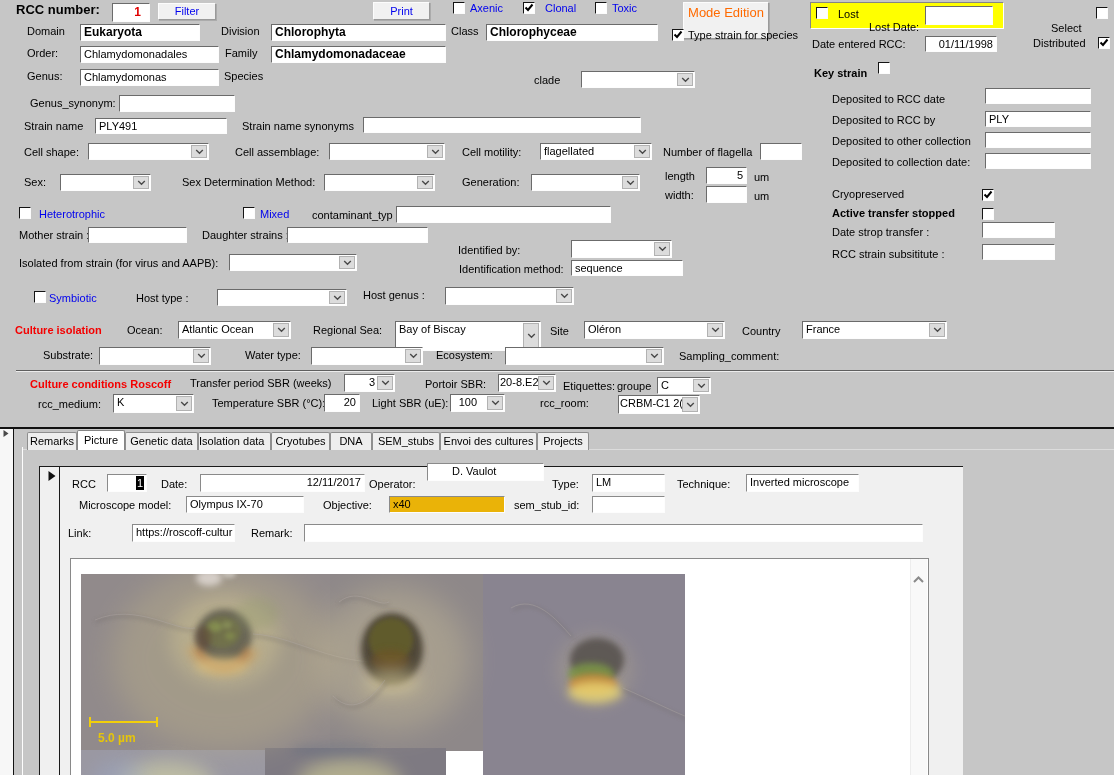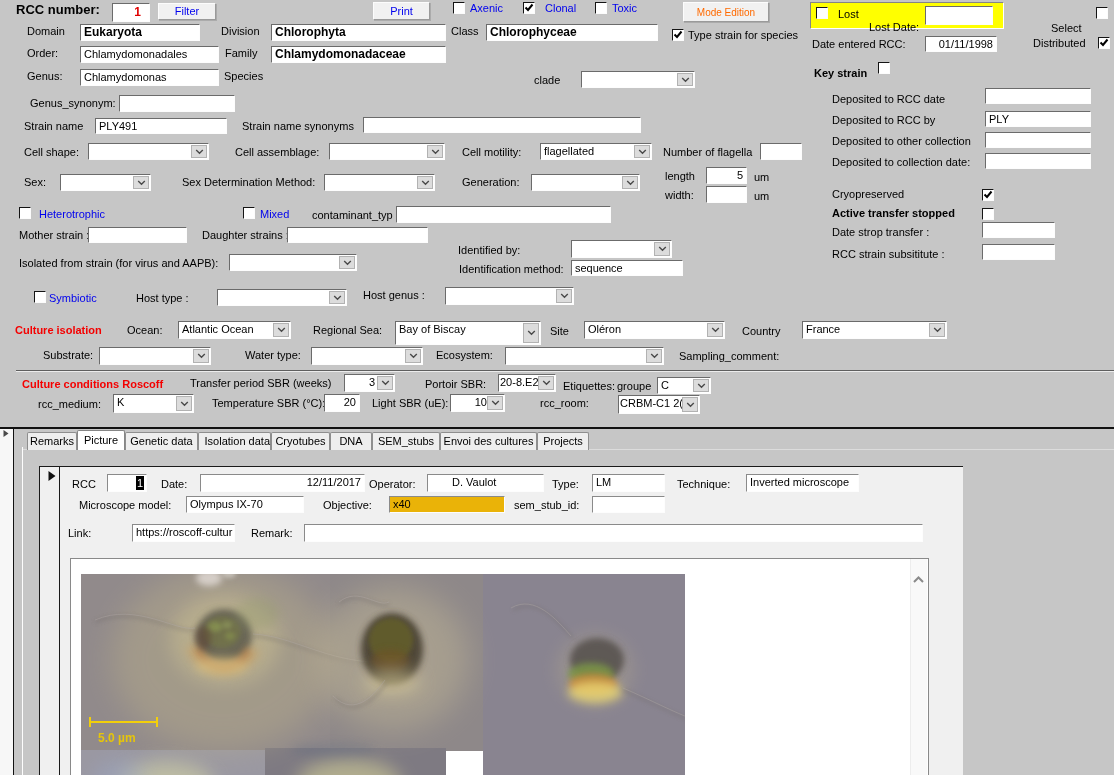--- a/index.html
+++ b/index.html
@@ -22,21 +22,21 @@
 <div class="cb" style="left:453px;top:2px"></div>
 <div class="L BL" style="left:470px;top:2px;">Axenic</div>
 <div class="cb" style="left:523px;top:2px">
       <svg width="10" height="10" viewBox="0 0 10 10" style="position:absolute;left:0px;top:0px">
         <path d="M1.5 4.5 L4 7 L8.5 1.5" stroke="#000" stroke-width="2" fill="none"></path>
       </svg>
     </div>
 <div class="L BL" style="left:545px;top:2px;">Clonal</div>
 <div class="cb" style="left:595px;top:2px"></div>
 <div class="L BL" style="left:612px;top:2px;">Toxic</div>
-<div class="btn" style="left:683px;top:2px;width:86px;height:20px;color:#ff6a00;font-size:10px;line-height:19px">Mode Edition</div>
+<div class="btn" style="left:683px;top:2px;width:86px;height:37px;color:#ff6a00;font-size:13px;line-height:19px">Mode Edition</div>
 <div style="position:absolute;left:810px;top:2px;width:194px;height:27px;background:#ffff00;border:1px solid;border-color:#858585 #ffffff #ffffff #858585"></div>
 <div class="cb" style="left:816px;top:7px"></div>
 <div class="L L" style="left:838px;top:8px;">Lost</div>
 <div class="L L" style="left:869px;top:21px;">Lost Date:</div>
 <div class="I" style="left:925px;top:6px;width:68px;height:19px;"></div>
 <div class="L L" style="left:1051px;top:6px;margin-top:16px;">Select</div>
 <div class="cb" style="left:1096px;top:7px"></div>
 <div class="L L" style="left:27px;top:25px;">Domain</div>
 <div class="I" style="left:80px;top:24px;width:120px;height:17px;font-weight:bold;font-size:12px">Eukaryota</div>
 <div class="L L" style="left:221px;top:25px;">Division</div>
@@ -201,21 +201,21 @@
       </span>
     </div>
 <div class="L RD" style="left:15px;top:324px;">Culture isolation</div>
 <div class="L L" style="left:127px;top:324px;">Ocean:</div>
 <div class="C" style="left:178px;top:321px;width:113px;height:18px;">Atlantic Ocean<span class="dd">
         <svg width="9" height="6" viewBox="0 0 9 6" style="display:block">
           <polyline points="1.2,1 4.5,4.2 7.8,1" stroke="#4a4a4a" stroke-width="1.4" fill="none"></polyline>
         </svg>
       </span></div>
 <div class="L L" style="left:313px;top:324px;">Regional Sea:</div>
-<div class="C" style="left:395px;top:321px;width:146px;height:24px;">Bay of Biscay<span class="dd">
+<div class="C" style="left:395px;top:321px;width:146px;height:30px;">Bay of Biscay<span class="dd">
         <svg width="9" height="6" viewBox="0 0 9 6" style="display:block">
           <polyline points="1.2,1 4.5,4.2 7.8,1" stroke="#4a4a4a" stroke-width="1.4" fill="none"></polyline>
         </svg>
       </span></div>
 <div class="L L" style="left:550px;top:325px;">Site</div>
 <div class="C" style="left:584px;top:321px;width:141px;height:18px;">Oléron<span class="dd">
         <svg width="9" height="6" viewBox="0 0 9 6" style="display:block">
           <polyline points="1.2,1 4.5,4.2 7.8,1" stroke="#4a4a4a" stroke-width="1.4" fill="none"></polyline>
         </svg>
       </span></div>
@@ -245,21 +245,21 @@
 <div class="C" style="left:505px;top:347px;width:159px;height:18px;">
       <span class="dd">
         <svg width="9" height="6" viewBox="0 0 9 6" style="display:block">
           <polyline points="1.2,1 4.5,4.2 7.8,1" stroke="#4a4a4a" stroke-width="1.4" fill="none"></polyline>
         </svg>
       </span>
     </div>
 <div class="L L" style="left:679px;top:350px;">Sampling_comment:</div>
 <div style="position:absolute;left:16px;top:370px;width:1098px;height:1px;background:#5f5f5f"></div>
 <div style="position:absolute;left:16px;top:371px;width:1098px;height:1px;background:#ececec"></div>
-<div class="L RD" style="left:22px;top:378px;">Culture conditions Roscoff</div>
+<div class="L RD" style="left:30px;top:378px;">Culture conditions Roscoff</div>
 <div class="L L" style="left:190px;top:377px;">Transfer period SBR (weeks)</div>
 <div class="C" style="left:344px;top:374px;width:51px;height:18px;text-align:right;padding-right:19px">3<span class="dd">
         <svg width="9" height="6" viewBox="0 0 9 6" style="display:block">
           <polyline points="1.2,1 4.5,4.2 7.8,1" stroke="#4a4a4a" stroke-width="1.4" fill="none"></polyline>
         </svg>
       </span></div>
 <div class="L L" style="left:425px;top:378px;">Portoir SBR:</div>
 <div class="C" style="left:498px;top:374px;width:58px;height:18px;padding-right:16px;padding-left:1px">20-8.E2.<span class="dd">
         <svg width="9" height="6" viewBox="0 0 9 6" style="display:block">
           <polyline points="1.2,1 4.5,4.2 7.8,1" stroke="#4a4a4a" stroke-width="1.4" fill="none"></polyline>
@@ -274,60 +274,60 @@
       </span></div>
 <div class="L L" style="left:38px;top:398px;">rcc_medium:</div>
 <div class="C" style="left:113px;top:394px;width:81px;height:19px;">K<span class="dd">
         <svg width="9" height="6" viewBox="0 0 9 6" style="display:block">
           <polyline points="1.2,1 4.5,4.2 7.8,1" stroke="#4a4a4a" stroke-width="1.4" fill="none"></polyline>
         </svg>
       </span></div>
 <div class="L L" style="left:212px;top:397px;">Temperature SBR (°C):</div>
 <div class="I" style="left:324px;top:394px;width:36px;height:18px;text-align:right">20</div>
 <div class="L L" style="left:372px;top:397px;">Light SBR (uE):</div>
-<div class="C" style="left:450px;top:394px;width:55px;height:18px;text-align:right;padding-right:11px">100<span class="dd">
+<div class="C" style="left:450px;top:394px;width:55px;height:18px;text-align:right;padding-right:27px">100<span class="dd">
         <svg width="9" height="6" viewBox="0 0 9 6" style="display:block">
           <polyline points="1.2,1 4.5,4.2 7.8,1" stroke="#4a4a4a" stroke-width="1.4" fill="none"></polyline>
         </svg>
       </span></div>
 <div class="L L" style="left:540px;top:397px;">rcc_room:</div>
 <div class="C" style="left:618px;top:395px;width:82px;height:19px;padding-right:16px;padding-left:1px">CRBM-C1 2(<span class="dd">
         <svg width="9" height="6" viewBox="0 0 9 6" style="display:block">
           <polyline points="1.2,1 4.5,4.2 7.8,1" stroke="#4a4a4a" stroke-width="1.4" fill="none"></polyline>
         </svg>
       </span></div>
 <div style="position:absolute;left:0;top:427px;width:1114px;height:2px;background:#111"></div>
 <div style="position:absolute;left:0;top:429px;width:14px;height:346px;background:#f7f7f7;border-right:1px solid #111"></div>
 <svg style="position:absolute;left:3px;top:430px" width="6" height="7" viewBox="0 0 6 7">
       <path d="M0.5 0 L5.5 3.5 L0.5 7 Z" fill="#4a4a4a"></path>
     </svg>
 <div style="position:absolute;left:22px;top:447px;width:1px;height:328px;background:#fdfdfd"></div>
 <div style="position:absolute;left:23px;top:449px;width:1091px;height:1px;background:#dcdcdc;z-index:1"></div>
 <div style="position:absolute;left:27px;top:432px;width:50px;height:18px;background:#eeeeee;border:1px solid #8e8e8e;border-bottom:none;border-radius:2px 2px 0 0;text-align:center;line-height:17px;z-index:2">Remarks</div>
 <div style="position:absolute;left:77px;top:430px;width:48px;height:20px;background:#fff;border:1px solid #868686;border-bottom:none;border-radius:2px 2px 0 0;text-align:center;line-height:18px;z-index:3">Picture</div>
 <div style="position:absolute;left:125px;top:432px;width:73px;height:18px;background:#eeeeee;border:1px solid #8e8e8e;border-bottom:none;border-radius:2px 2px 0 0;text-align:center;line-height:17px;z-index:2">Genetic data</div>
-<div style="position:absolute;left:198px;top:432px;width:73px;height:18px;background:#eeeeee;border:1px solid #8e8e8e;border-bottom:none;border-radius:2px 2px 0 0;text-align:right;line-height:17px;z-index:2">Isolation data</div>
+<div style="position:absolute;left:198px;top:432px;width:73px;height:18px;background:#eeeeee;border:1px solid #8e8e8e;border-bottom:none;border-radius:2px 2px 0 0;text-align:left;line-height:17px;z-index:2">Isolation data</div>
 <div style="position:absolute;left:271px;top:432px;width:59px;height:18px;background:#eeeeee;border:1px solid #8e8e8e;border-bottom:none;border-radius:2px 2px 0 0;text-align:center;line-height:17px;z-index:2">Cryotubes</div>
 <div style="position:absolute;left:330px;top:432px;width:42px;height:18px;background:#eeeeee;border:1px solid #8e8e8e;border-bottom:none;border-radius:2px 2px 0 0;text-align:center;line-height:17px;z-index:2">DNA</div>
 <div style="position:absolute;left:372px;top:432px;width:68px;height:18px;background:#eeeeee;border:1px solid #8e8e8e;border-bottom:none;border-radius:2px 2px 0 0;text-align:center;line-height:17px;z-index:2">SEM_stubs</div>
 <div style="position:absolute;left:440px;top:432px;width:97px;height:18px;background:#eeeeee;border:1px solid #8e8e8e;border-bottom:none;border-radius:2px 2px 0 0;text-align:center;line-height:17px;z-index:2">Envoi des cultures</div>
 <div style="position:absolute;left:537px;top:432px;width:52px;height:18px;background:#eeeeee;border:1px solid #8e8e8e;border-bottom:none;border-radius:2px 2px 0 0;text-align:center;line-height:17px;z-index:2">Projects</div>
 <div style="position:absolute;left:39px;top:466px;width:924px;height:309px;background:#f0f0f0;border-top:1px solid #1a1a1a;border-left:1px solid #1a1a1a"></div>
 <div style="position:absolute;left:59px;top:467px;width:1px;height:308px;background:#1a1a1a"></div>
 <svg style="position:absolute;left:48px;top:471px" width="8" height="10" viewBox="0 0 8 10">
       <path d="M0.5 0 L7.5 5 L0.5 10 Z" fill="#111"></path>
     </svg>
 <div class="L L" style="left:72px;top:478px;">RCC</div>
 <div class="I" style="left:107px;top:474px;width:40px;height:18px;background:#fff;border-color:#8a8a8a #fdfdfd #fdfdfd #8a8a8a;">
       <span style="position:absolute;right:2px;top:1px;background:#000;color:#fff;padding:0 1px;line-height:14px">1</span>
     </div>
 <div class="L L" style="left:161px;top:478px;">Date:</div>
 <div class="I" style="left:200px;top:474px;width:165px;height:18px;background:#fff;border-color:#8a8a8a #fdfdfd #fdfdfd #8a8a8a;text-align:right">12/11/2017</div>
 <div class="L L" style="left:369px;top:478px;">Operator:</div>
-<div class="I" style="left:427px;top:474px;width:117px;height:18px;background:#fff;border-color:#8a8a8a #fdfdfd #fdfdfd #8a8a8a;padding-left:24px;">D. Vaulot</div>
+<div class="I" style="left:427px;top:463px;width:117px;height:18px;background:#fff;border-color:#8a8a8a #fdfdfd #fdfdfd #8a8a8a;padding-left:24px;">D. Vaulot</div>
 <div class="L L" style="left:552px;top:478px;">Type:</div>
 <div class="I" style="left:592px;top:474px;width:73px;height:18px;background:#fff;border-color:#8a8a8a #fdfdfd #fdfdfd #8a8a8a;">LM</div>
 <div class="L L" style="left:677px;top:478px;">Technique:</div>
 <div class="I" style="left:746px;top:474px;width:113px;height:18px;background:#fff;border-color:#8a8a8a #fdfdfd #fdfdfd #8a8a8a;">Inverted microscope</div>
 <div class="L L" style="left:79px;top:499px;">Microscope model:</div>
 <div class="I" style="left:186px;top:496px;width:118px;height:17px;background:#fff;border-color:#8a8a8a #fdfdfd #fdfdfd #8a8a8a;">Olympus IX-70</div>
 <div class="L L" style="left:323px;top:499px;">Objective:</div>
 <div class="I" style="left:389px;top:496px;width:116px;height:17px;background:#eab308;border-color:#8a8a8a #fdfdfd #fdfdfd #8a8a8a;">x40</div>
 <div class="L L" style="left:514px;top:499px;">sem_stub_id:</div>
 <div class="I" style="left:592px;top:496px;width:73px;height:17px;background:#fff;border-color:#8a8a8a #fdfdfd #fdfdfd #8a8a8a;"></div>

